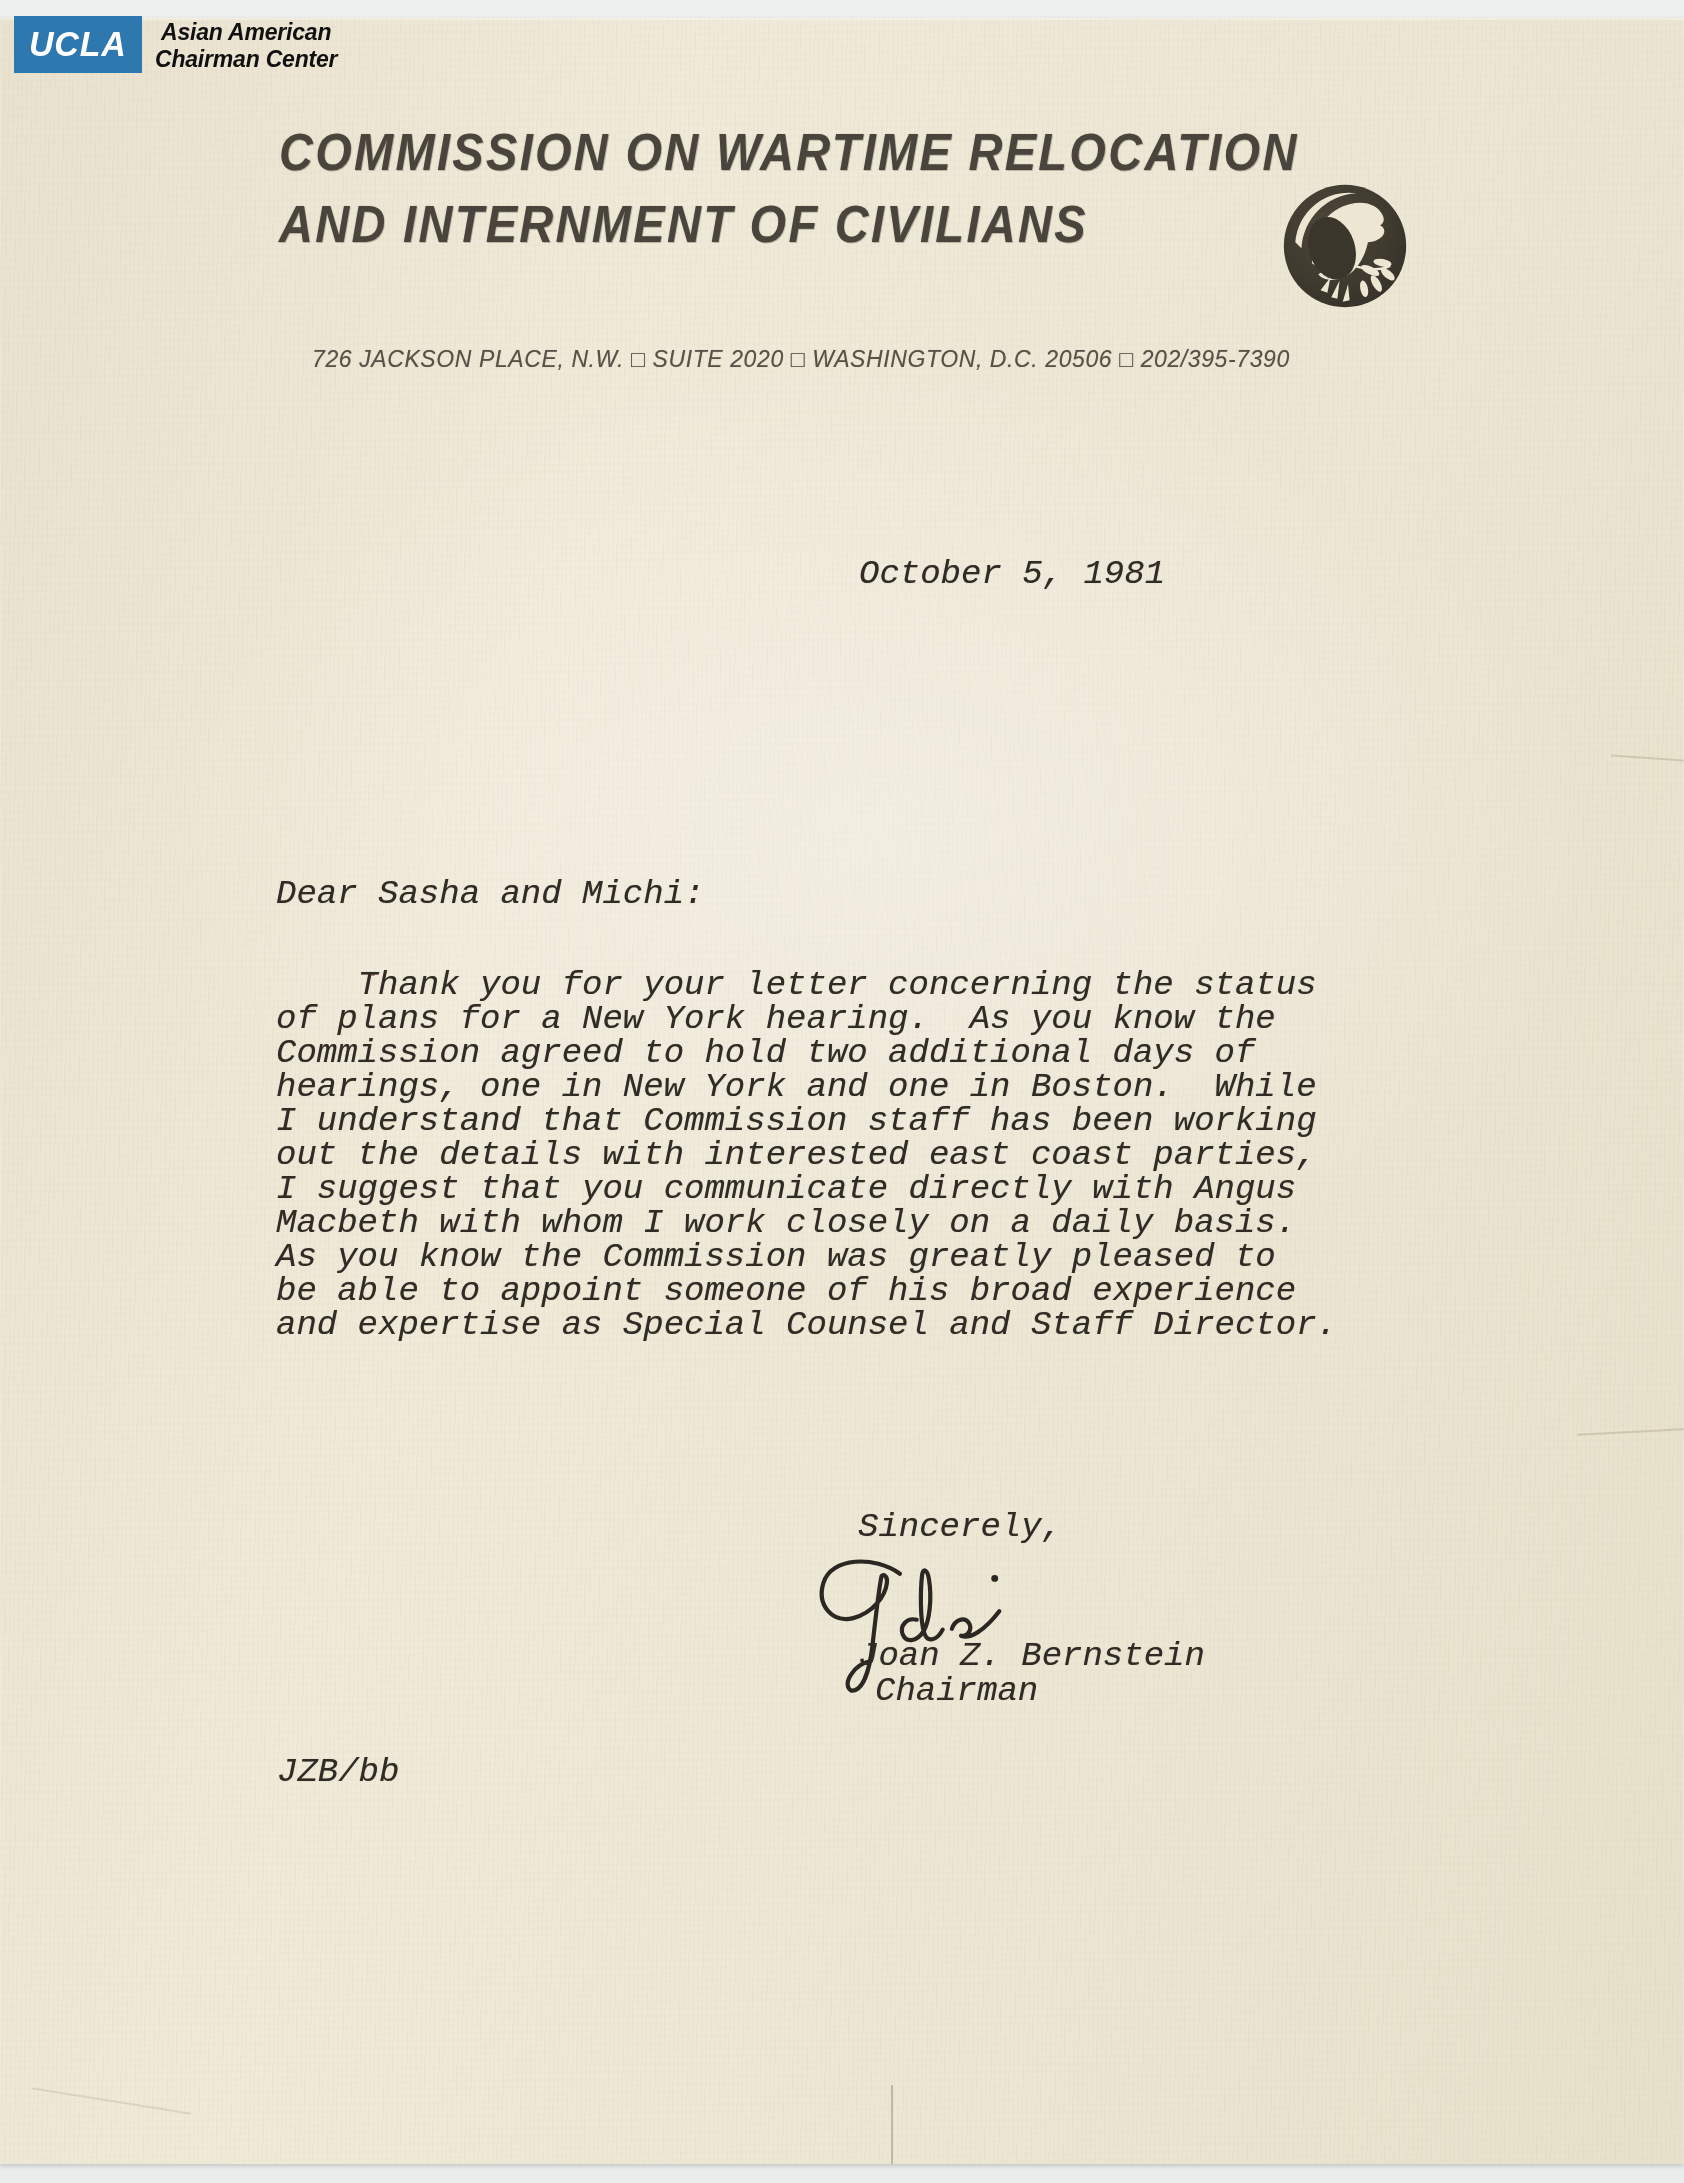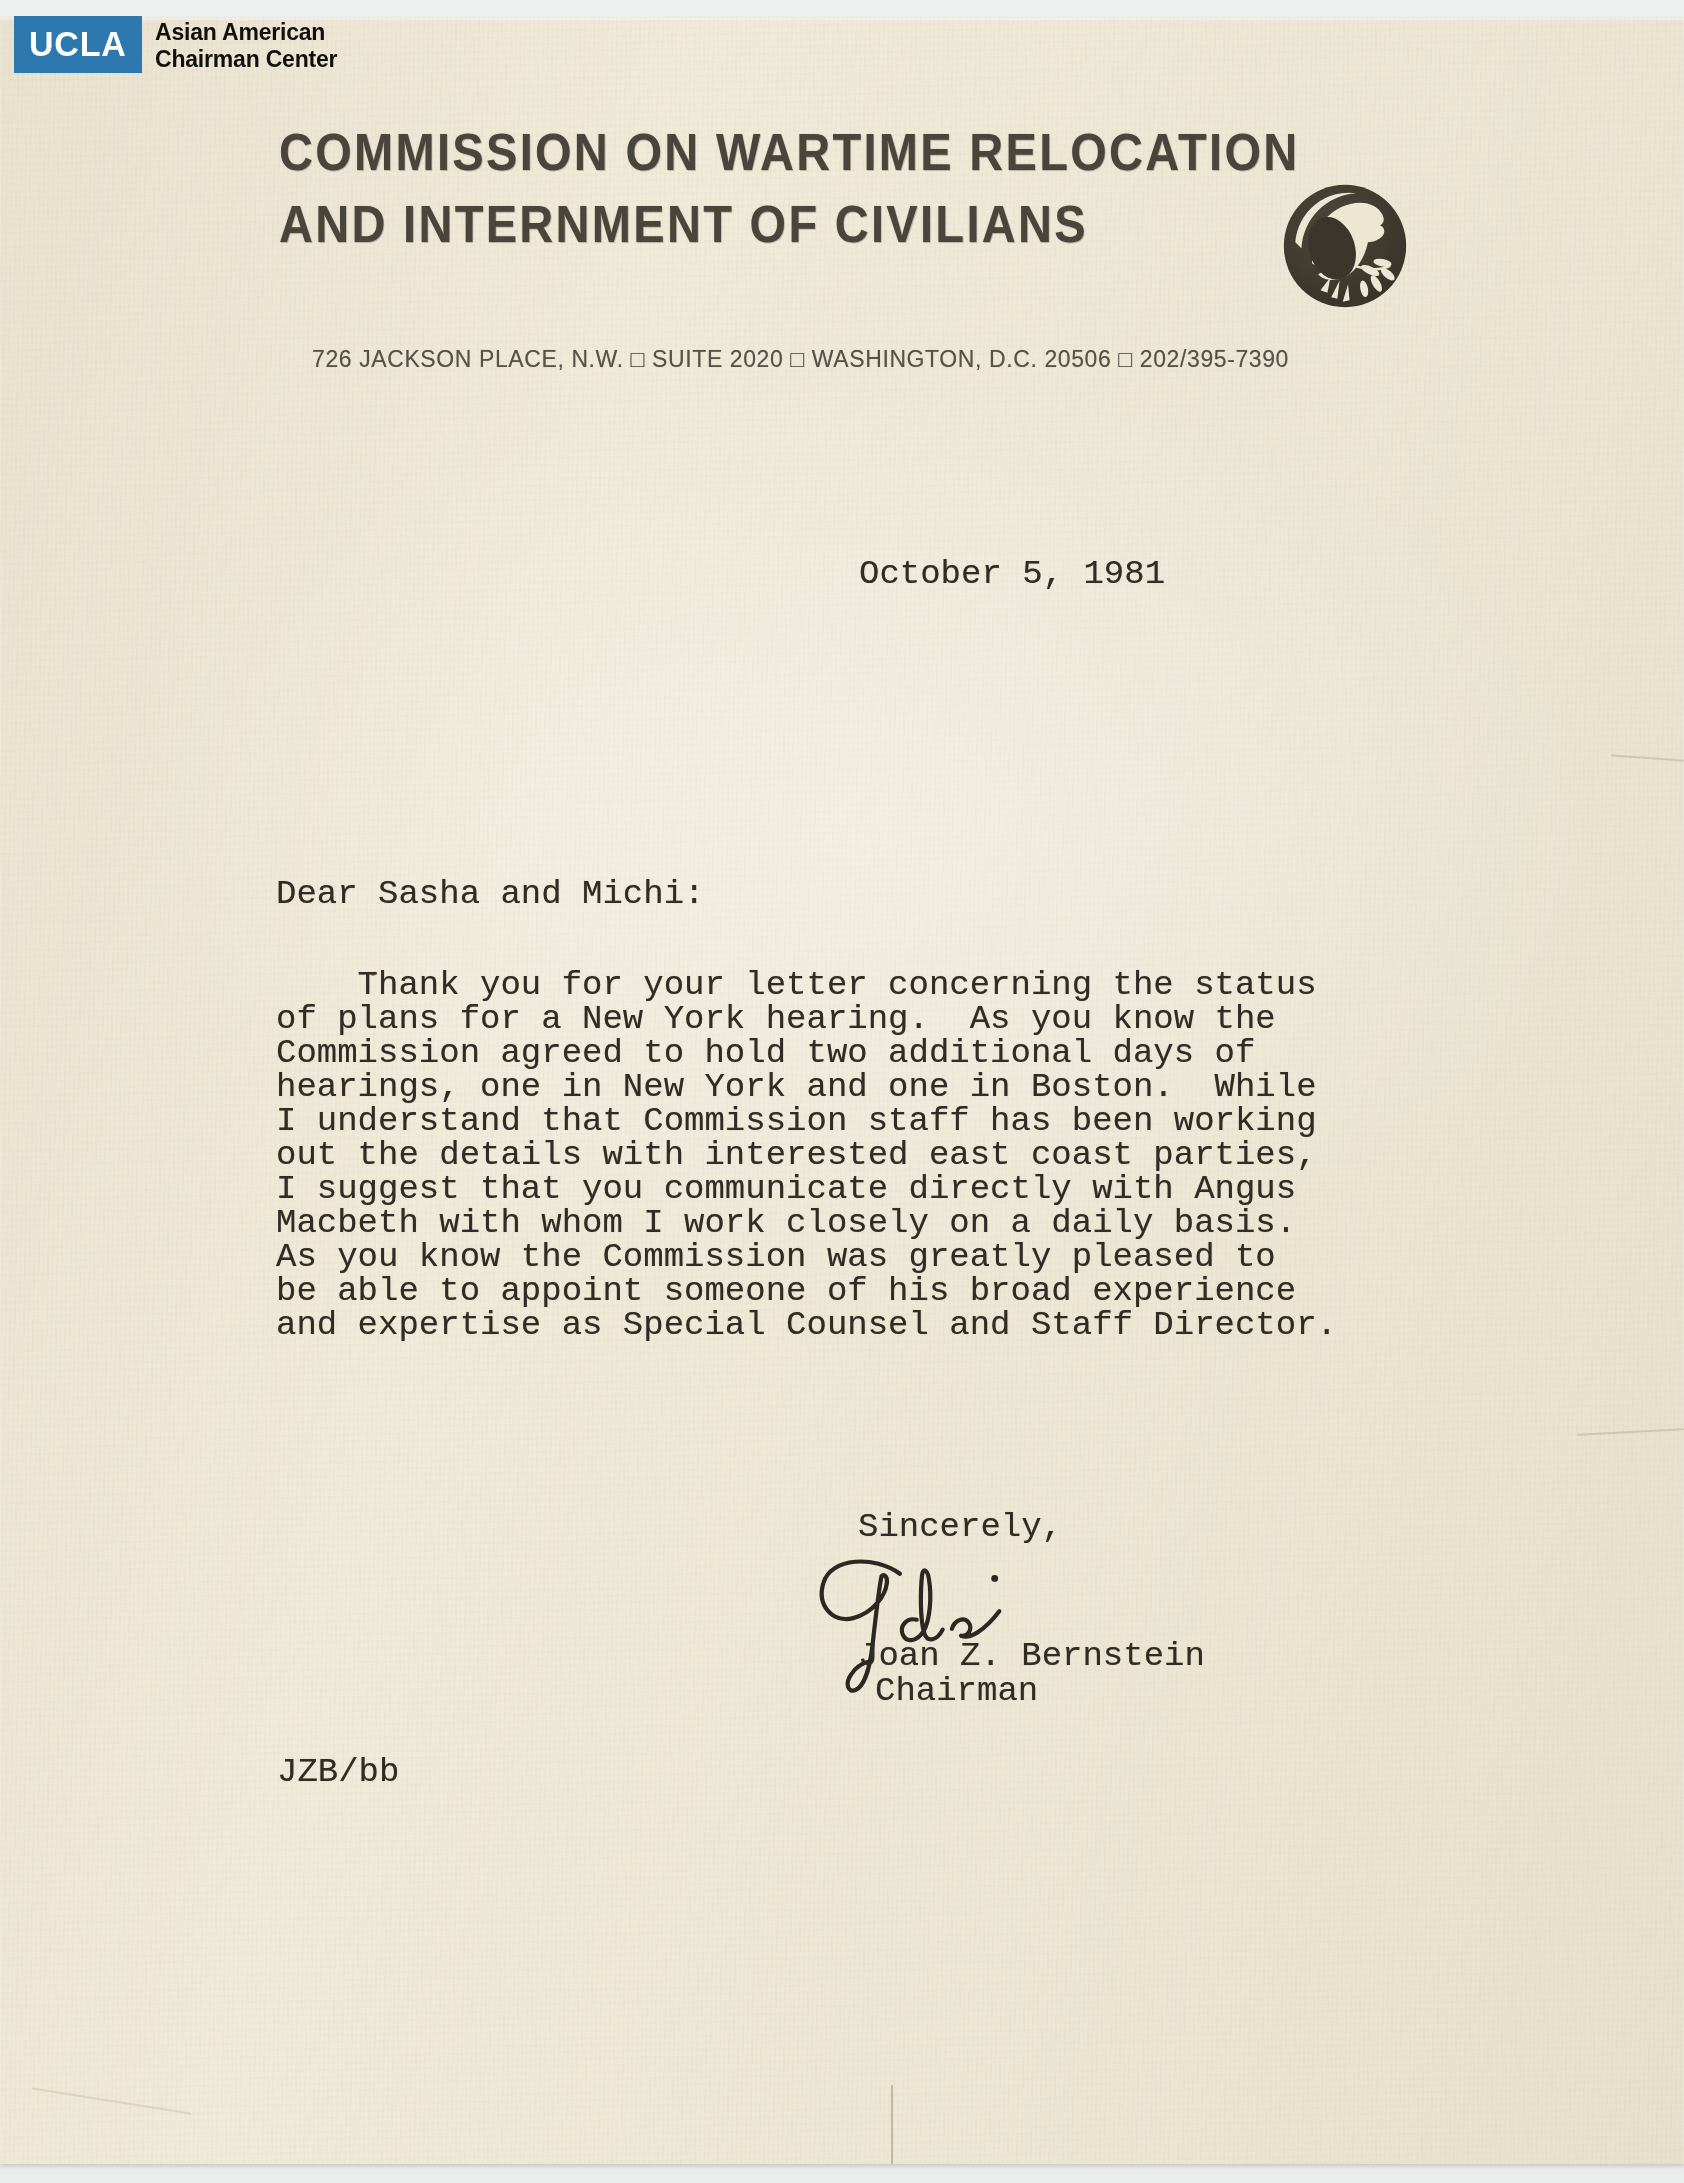--- a/index.html
+++ b/index.html
@@ -2,20 +2,21 @@
 <html style="font-size:12.2px"><head>
 <meta charset="utf-8">
 <style>
   html,body{margin:0;padding:0;background:#dfe2e1;}
   #screenshot{
     position:relative;
     width:1684px;height:2183px;
     background:linear-gradient(180deg,#eef0ef 0%,#eaedec 100%);
     overflow:hidden;
     font-family:"Liberation Sans",sans-serif;
+    font-style:italic;
   }
   
   .paper{
     position:absolute;left:0;top:18.4px;width:1684px;height:2146px;
     background:
       radial-gradient(ellipse 1072px 689px at 52% 38%, rgba(255,255,255,0.28), rgba(255,255,255,0) 70%),
       repeating-linear-gradient(91deg, rgba(170,158,126,0.045) 0 1.5px, rgba(0,0,0,0) 1.5px 4.6px),
       repeating-linear-gradient(179deg, rgba(190,180,150,0.035) 0 2.3px, rgba(0,0,0,0) 2.3px 6.9px),
       linear-gradient(103deg,#e9e2cf 0%,#f0ead9 32%,#ece6d4 68%,#e7e0cb 100%);
     box-shadow:0 1.5px 4.6px rgba(80,80,70,0.25), inset 0 1.5px 2.3px rgba(255,255,255,0.5);
@@ -30,21 +31,21 @@
   .ucla-badge{
     position:absolute;left:13.8px;top:16px;width:128px;height:57px;
     display:flex;align-items:center;justify-content:center;
   }
   .ucla-badge span{
     color:#fff;font-weight:700;font-size:34px;letter-spacing:0.8px;
     font-family:"Liberation Sans",sans-serif;transform:scaleY(1.02);
   }
   .center-name{
     position:absolute;left:155px;top:19px;
-    color:#101010;font-weight:700;font-size:23px;line-height:27px;letter-spacing:-0.2px;
+    color:#101010;font-weight:700;font-size:23px;line-height:27px;letter-spacing:-0.2px;text-align:center;
   }
   
   .lh-title{
     position:absolute;left:279px;
     font-weight:700;font-size:47px;letter-spacing:2.3px;color:#4a453c;
     transform:scaleY(1.12);transform-origin:0 0;white-space:nowrap;
     text-shadow:0.8px 0.8px 0 rgba(74,69,60,0.28), 0 0 1.5px rgba(74,69,60,0.22);
   }
   .lh-title.l1{top:121px;}
   .lh-title.l2{top:193px;}

